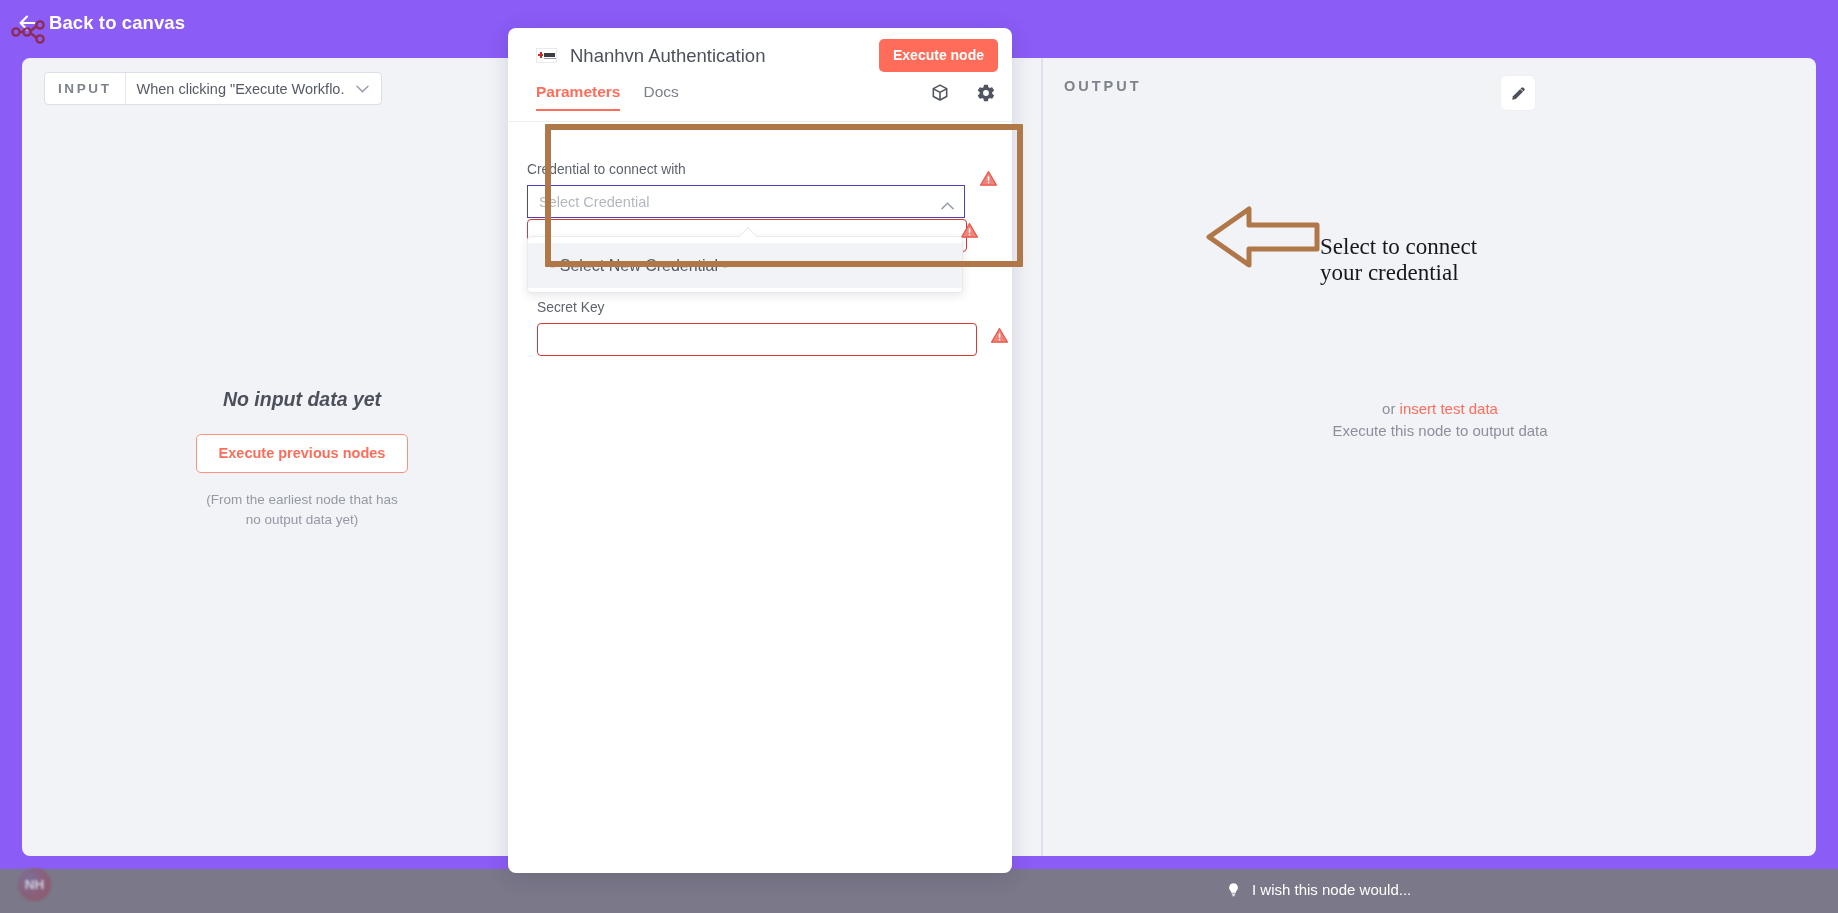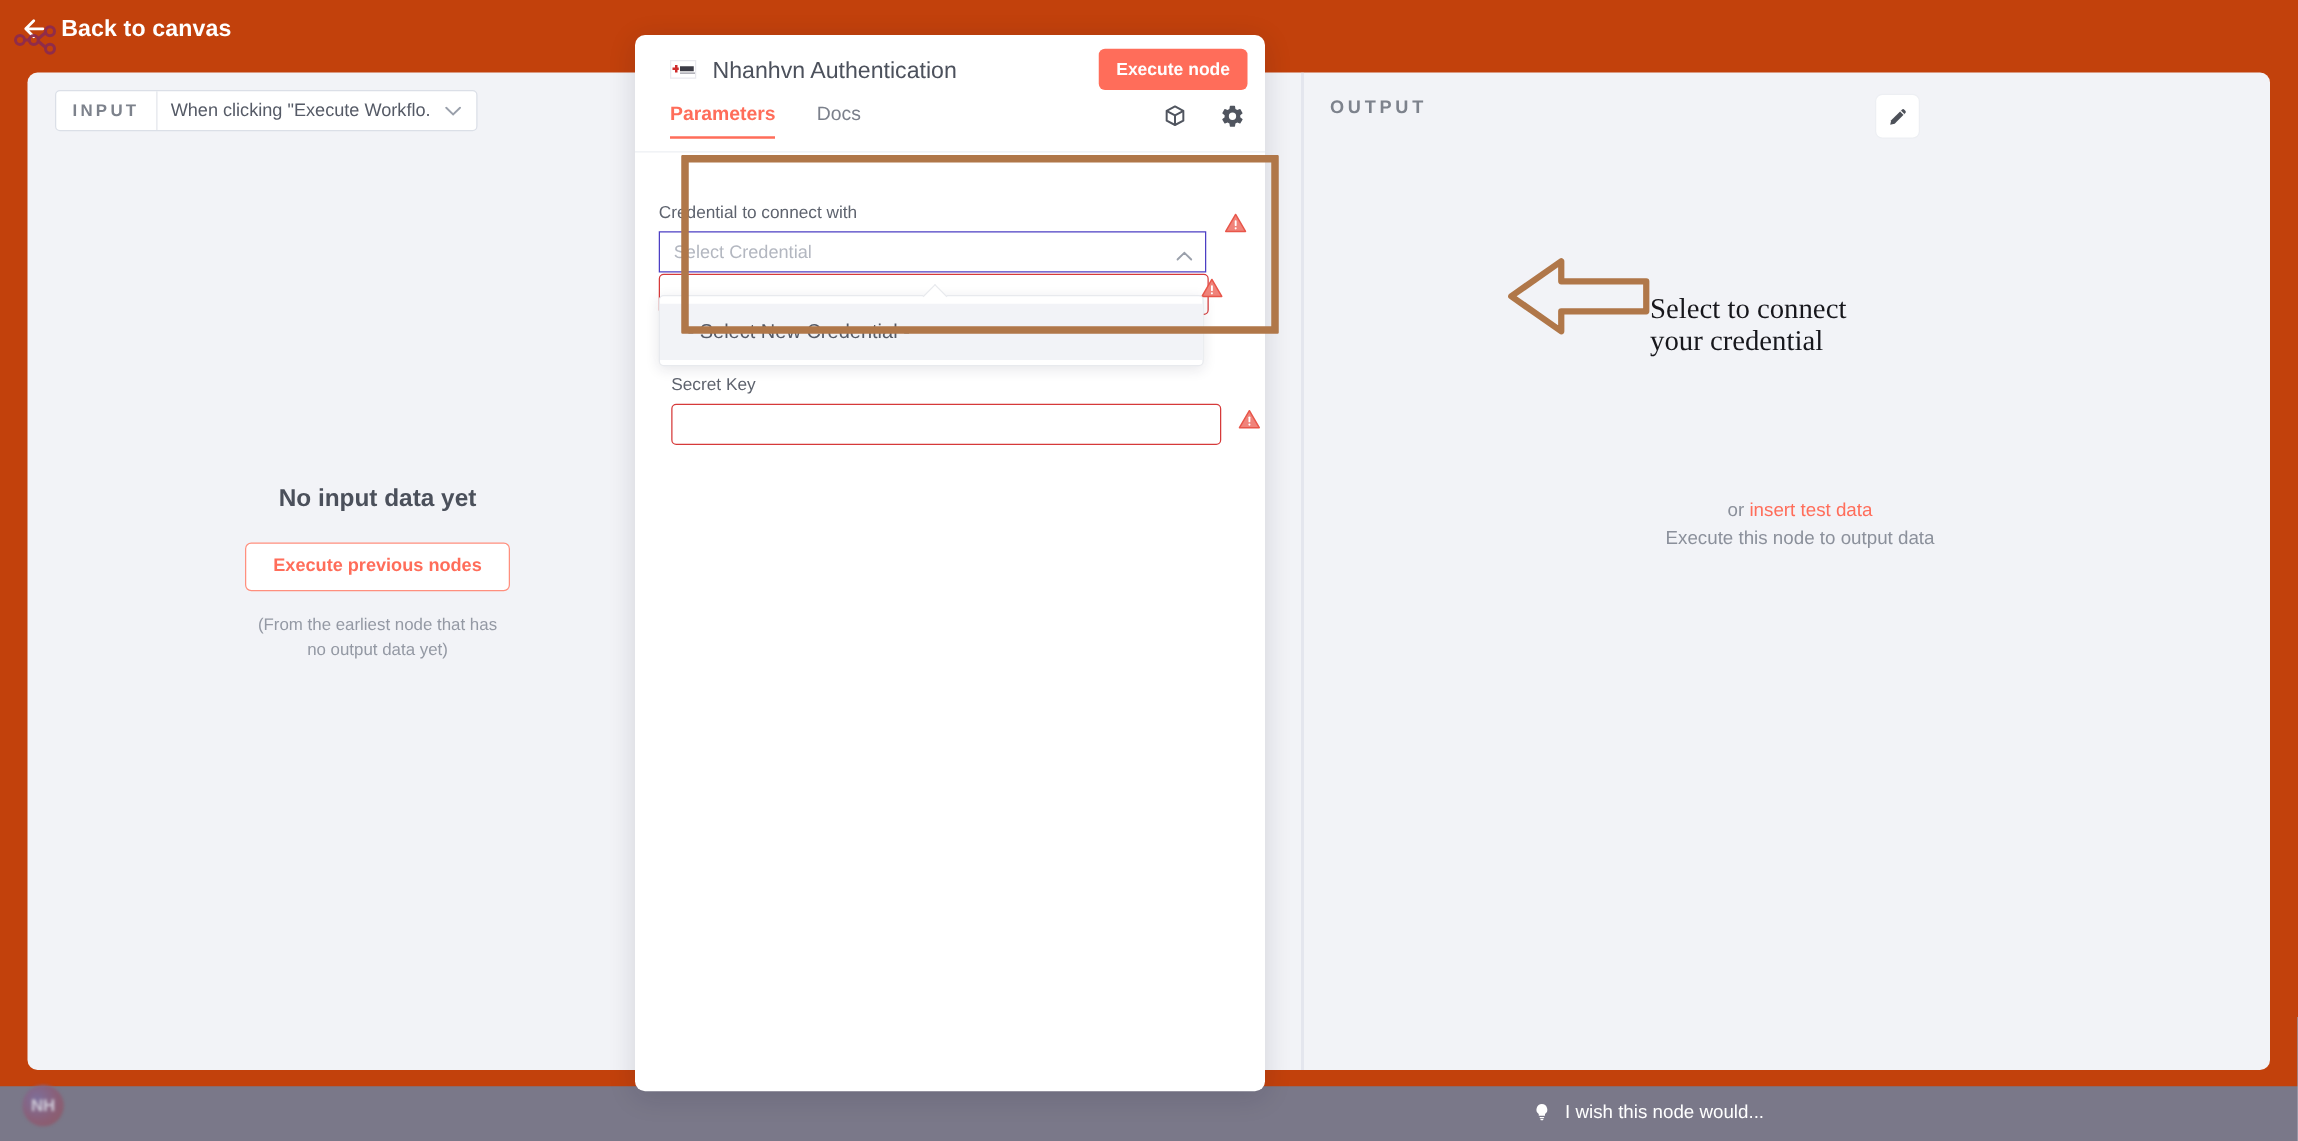--- a/index.html
+++ b/index.html
@@ -7,21 +7,21 @@
     width: 1838px; height: 913px;
     overflow: hidden;
     font-family: "Liberation Sans", sans-serif;
     background: #7a7889;
   }
 
   
   #app {
     position: relative;
     width: 1838px; height: 869px;
-    background: #c2410c;
+    background: #8b5cf6;
   }
 
   
   #topbar {
     position: absolute; left: 0; top: 0;
     width: 1838px; height: 45px;
     display: flex; align-items: center;
     z-index: 40;
   }
   #back-btn {
@@ -80,20 +80,21 @@
     display: flex; align-items: center; padding: 0 12px 0 4px;
   }
 
   #input-empty {
     position: absolute; left: 0; top: 330px;
     width: 560px; text-align: center;
   }
   #input-empty-title {
     font-size: 19.5px; font-weight: 700; color: #4b505b;
     margin-bottom: 23px;
+    font-style: italic;
   }
   #exec-prev-btn {
     display: inline-block;
     padding: 10px 22px 11px;
     font-size: 14.5px; font-weight: 600;
     color: #ff6d5a;
     background: #ffffff;
     border: 1px solid #ff8f7e;
     border-radius: 5px;
     cursor: pointer;
@@ -168,21 +169,21 @@
     font-size: 14px; font-weight: 700;
     border: none; border-radius: 5px;
     cursor: pointer;
     font-family: "Liberation Sans", sans-serif;
   }
 
   #ndv-tabs {
     position: relative;
     height: 38px;
     padding-left: 18px;
-    display: flex; align-items: flex-start; gap: 33px;
+    display: flex; align-items: flex-start; gap: 23px;
   }
   .ndv-tab {
     font-size: 15.5px; color: #7b808b;
     cursor: pointer; padding-bottom: 10px;
     position: relative;
   }
   .ndv-tab.active { color: #ff6d5a; font-weight: 600; }
   .ndv-tab.active::after {
     content: ""; position: absolute;
     left: 0; right: 0; bottom: 0;

